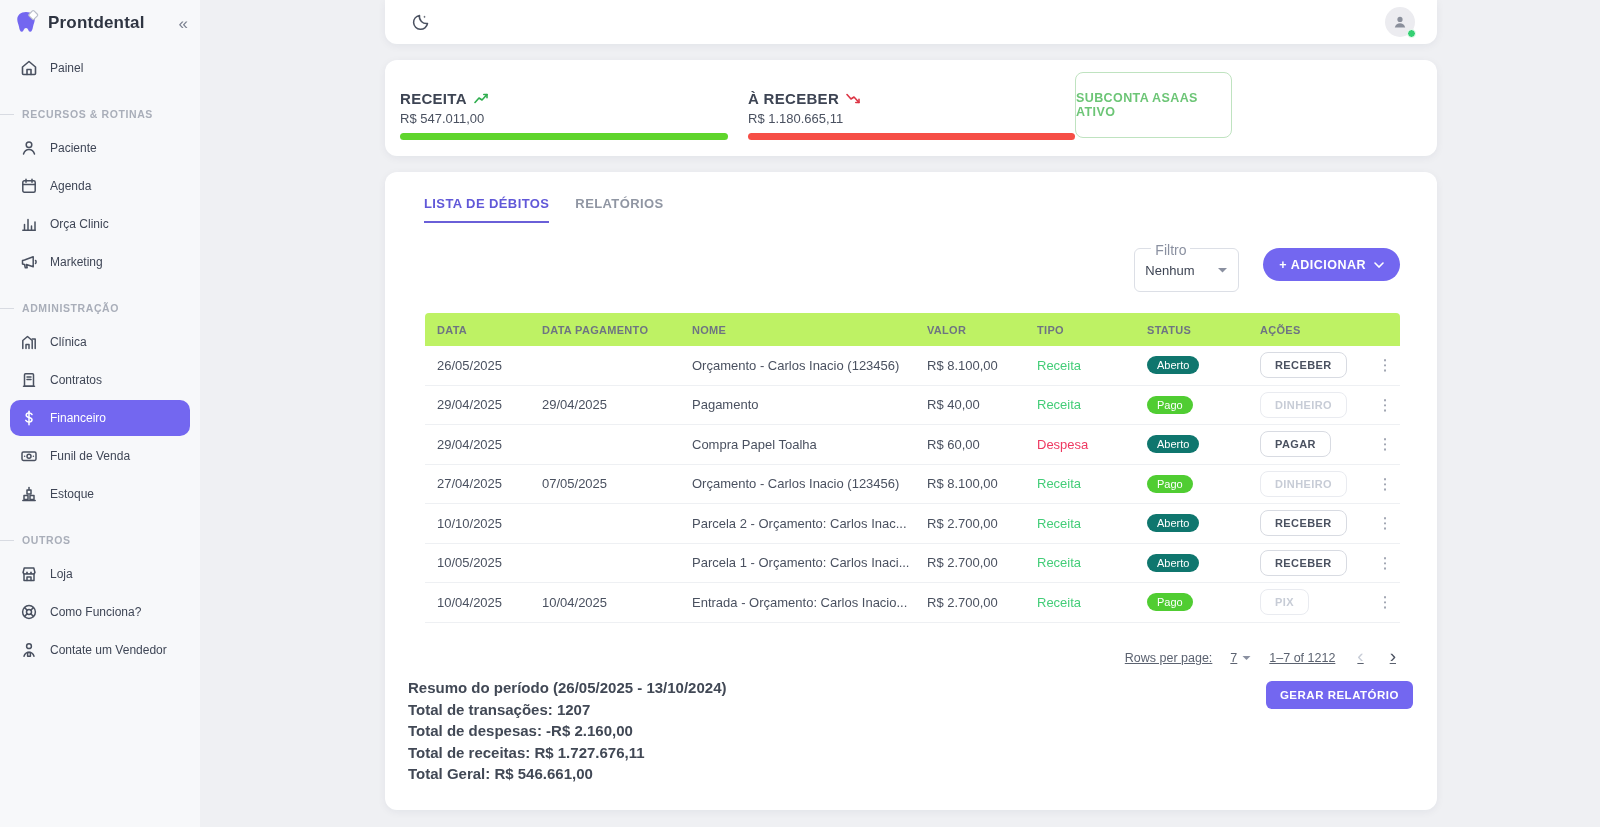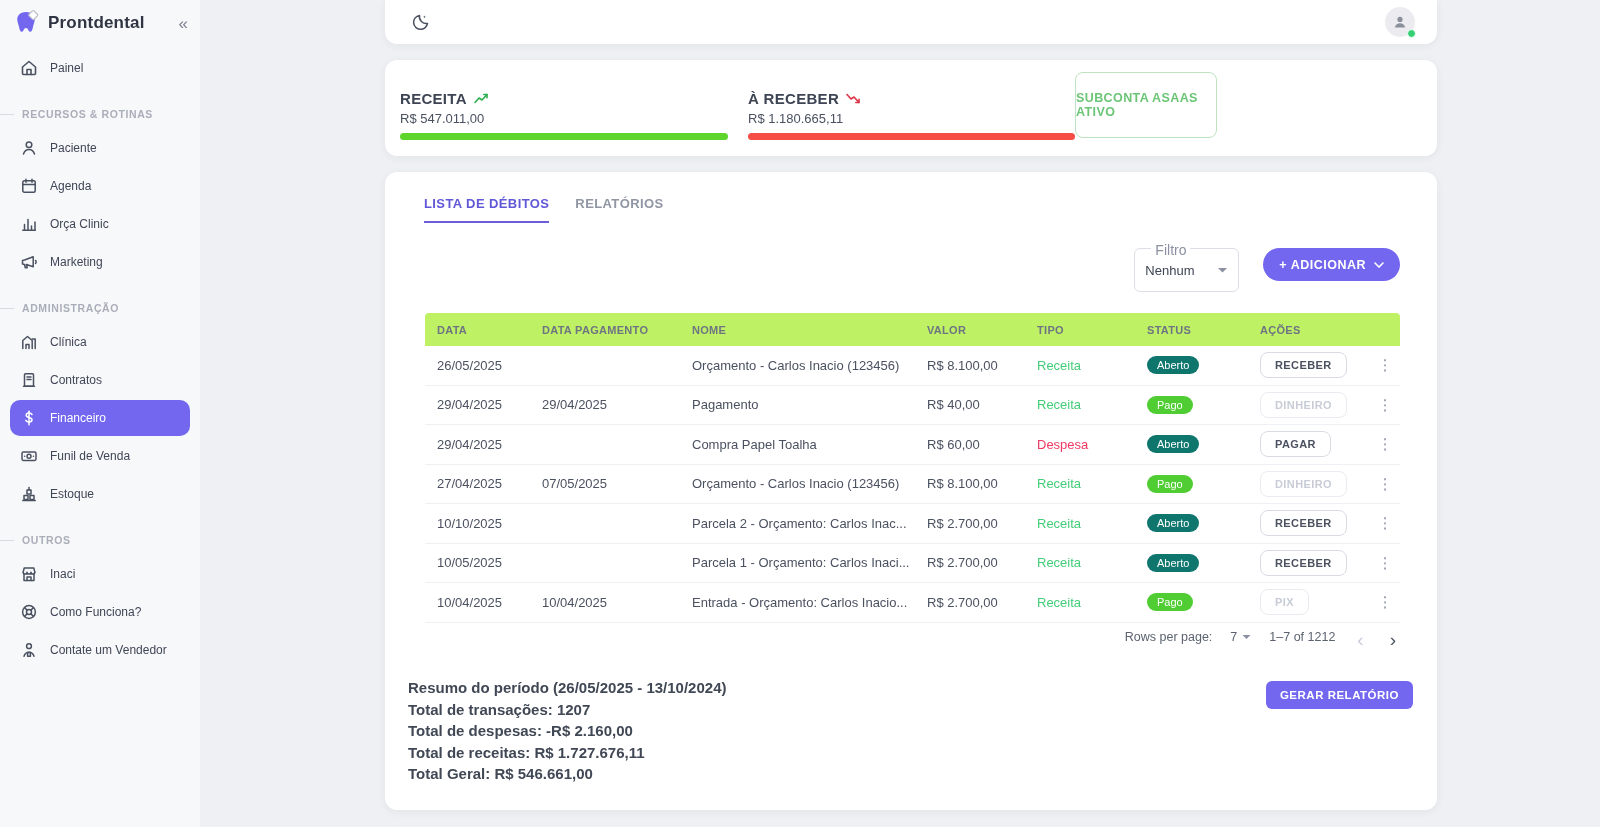--- a/index.html
+++ b/index.html
@@ -27,21 +27,21 @@
   .avatar-circle { width:30px; height:30px; border-radius:50%; background:#ececf0; display:flex; align-items:center; justify-content:center; }
   .online-dot { position:absolute; right:-1px; bottom:-1px; width:9px; height:9px; border-radius:50%; background:#35d073; border:1.5px solid #fff; }
 
   .stats-card { position:absolute; left:385px; top:60px; width:1052px; height:96px; background:#fff; border-radius:12px; box-shadow:0 2px 8px rgba(25,30,60,.06); }
   .stat { position:absolute; top:30px; }
   .stat-title { display:flex; align-items:center; gap:7px; font-size:15px; font-weight:700; color:#3d4453; letter-spacing:.3px; }
   .stat-value { font-size:13px; color:#4a5160; margin-top:4px; }
   .stat-bar { position:absolute; height:7px; border-radius:4px; top:73px; }
   .bar-green { background:#5fd52c; }
   .bar-red { background:#f64e46; }
-  .subconta { position:absolute; left:690px; top:12px; width:142px; height:66px; border:1px solid #bfe3c0; border-radius:8px; display:flex; align-items:center; justify-content:center; font-size:12.5px; font-weight:600; letter-spacing:.4px; color:#6cc576; background:#fff; }
+  .subconta { position:absolute; left:690px; top:12px; width:157px; height:66px; border:1px solid #bfe3c0; border-radius:8px; display:flex; align-items:center; justify-content:center; font-size:12.5px; font-weight:600; letter-spacing:.4px; color:#6cc576; background:#fff; }
 
   .main-card { position:absolute; left:385px; top:172px; width:1052px; height:638px; background:#fff; border-radius:12px; box-shadow:0 2px 8px rgba(25,30,60,.06); }
 
   
   .tabs { display:flex; gap:26px; padding:24px 0 0 15px;margin-left:24px; }
   .tab { font-size:13px; font-weight:600; letter-spacing:.4px; color:#9096a3; padding-bottom:10px; cursor:pointer; }
   .tab.active { color:#6158d8; border-bottom:2.5px solid #6a5fd8; }
 
   
   .controls { position:absolute; top:76px; right:37px; display:flex; align-items:flex-start; gap:24px; }
@@ -62,21 +62,21 @@
   .tipo-receita { color:#43cd78; }
   .tipo-despesa { color:#ee3961; }
   .badge { display:inline-block; padding:3px 10px; border-radius:10px; font-size:11px; color:#fff; }
   .badge-aberto { background:#0f766e; }
   .badge-pago { background:#50cd32; }
   .row-action { border:1px solid #d8dbe2; background:#fff; border-radius:8px; padding:6px 14px; font-size:11px; font-weight:600; letter-spacing:.4px; color:#4a5160; cursor:pointer; font-family:"Liberation Sans", sans-serif; }
   .row-action.disabled { border-color:#e9ebf0; color:#c7ccd6; cursor:default; }
   .kebab { color:#8a90a0; font-size:15px; cursor:pointer; text-align:center; padding-left:0 !important; }
 
   
-  .pagination { position:absolute; right:37px; top:458px; display:flex; align-items:flex-start; gap:18px; font-size:12.5px; color:#5b6270; height:35px; }
+  .pagination { position:absolute; right:37px; top:458px; display:flex; align-items:flex-end; gap:18px; font-size:12.5px; color:#5b6270; height:35px;text-decoration:underline; }
   .rpp-value { display:flex; align-items:center; gap:5px; cursor:pointer; }
   .pg-chev { font-size:19px; line-height:1; cursor:pointer; color:#4a5160; padding:0 4px; }
   .pg-chev.disabled { color:#c7ccd6; }
 
   
   .summary { position:absolute; left:23px; top:505px; font-size:15px; font-weight:600; color:#414855; line-height:21.5px; }
 </style>
 </head>
 <body>
 
@@ -197,21 +197,21 @@
       </div>
       <div class="nav-item">
         <span style="display: flex;">
           <svg width="18" height="18" viewBox="0 0 18 18" fill="none" stroke-width="1.5" stroke-linecap="round" stroke-linejoin="round">
             <path d="M3.2 7.2 4.2 3h9.6l1 4.2"></path>
             <path d="M3.2 7.2c0 1 .8 1.8 1.9 1.8s1.9-.8 1.9-1.8c0 1 .9 1.8 2 1.8s2-.8 2-1.8c0 1 .8 1.8 1.9 1.8s1.9-.8 1.9-1.8"></path>
             <path d="M4 9.5v6h10v-6"></path>
             <path d="M7 15.5v-3.5h4v3.5"></path>
           </svg>
         </span>
-        <span>Inaci</span>
+        <span>Loja</span>
       </div>
       <div class="nav-item">
         <span style="display: flex;">
           <svg width="18" height="18" viewBox="0 0 18 18" fill="none" stroke-width="1.5" stroke-linecap="round" stroke-linejoin="round">
             <circle cx="9" cy="9" r="6.4"></circle>
             <circle cx="9" cy="9" r="2.5"></circle>
             <path d="M4.6 4.6l2.6 2.6M13.4 4.6l-2.6 2.6M4.6 13.4l2.6-2.6M13.4 13.4l-2.6-2.6"></path>
           </svg>
         </span>
         <span>Como Funciona?</span>

